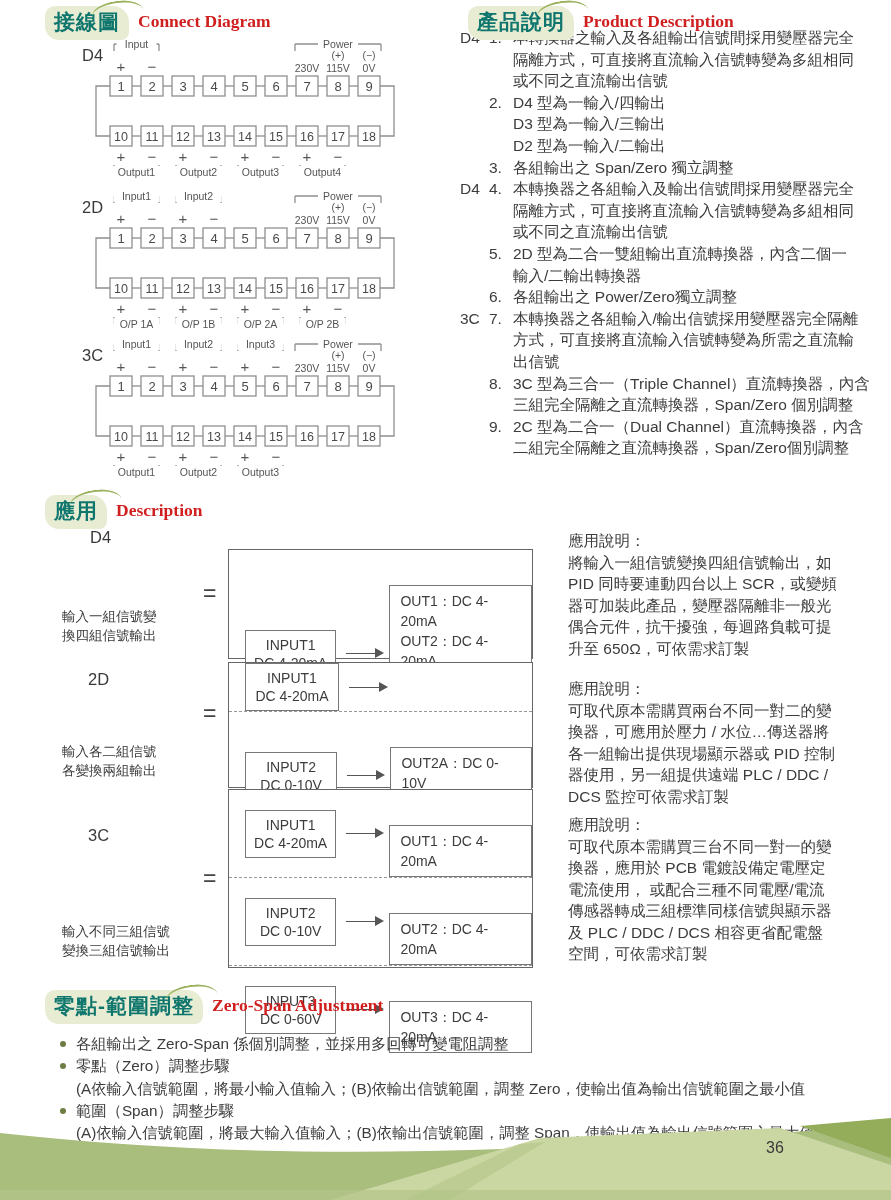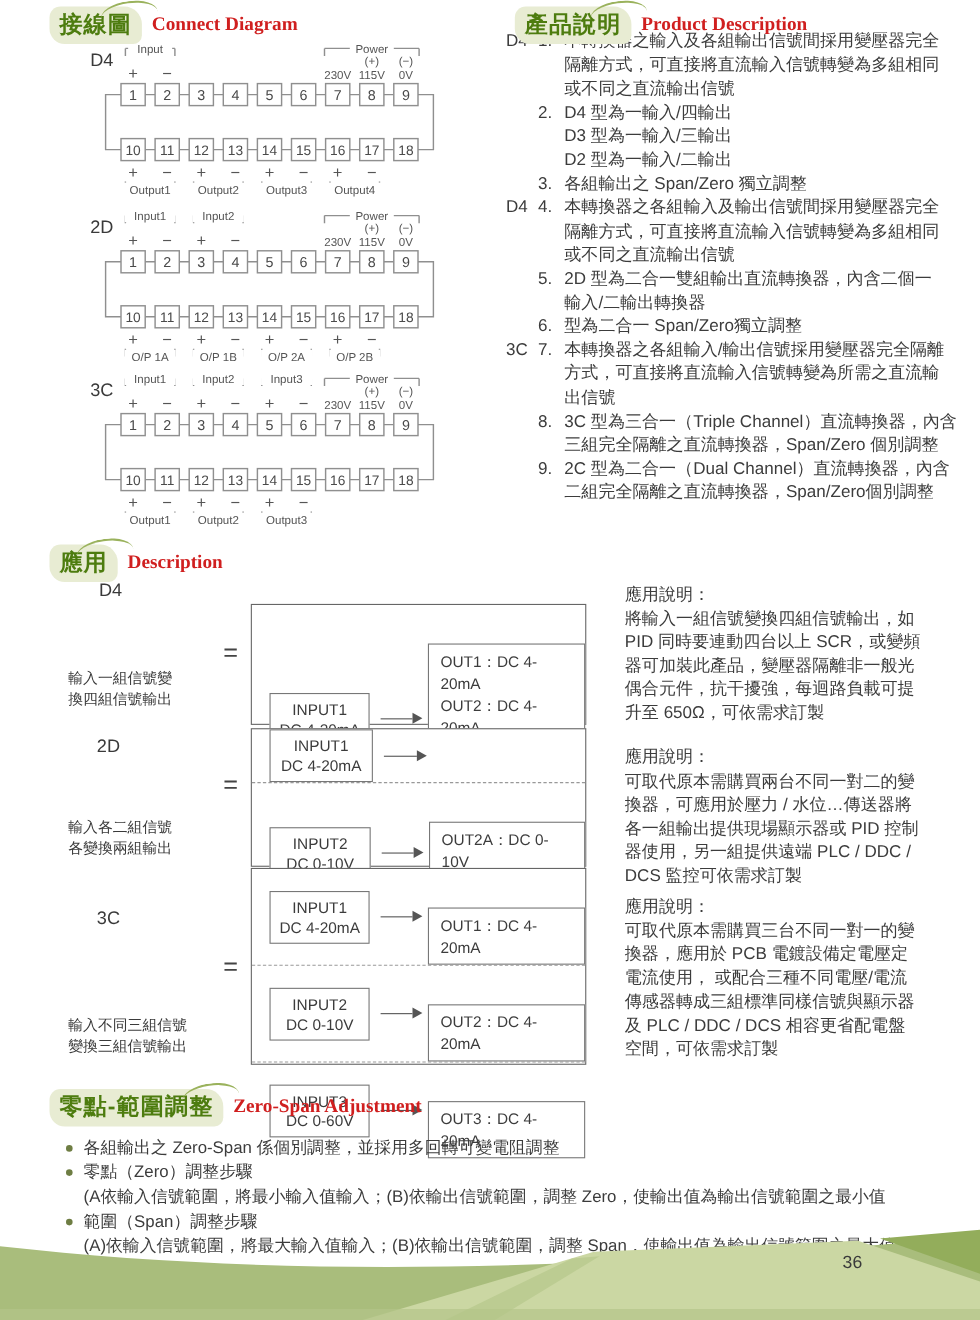--- a/index.html
+++ b/index.html
@@ -2,21 +2,21 @@
 <html><head>
 <meta charset="utf-8">
 <style>
   html,body{margin:0;padding:0;background:#fff;}
   .page{position:relative;width:891px;height:1200px;background:#fff;overflow:hidden;
         font-family:"Liberation Sans",sans-serif;color:#3c3c3c;}
 
   
   .hdr{position:absolute;white-space:nowrap;z-index:3;}
   .hdr-zh{display:inline-block;position:relative;background:#e8ecd3;border-radius:10px 16px 8px 14px;
-          padding:2px 9px 4px;font-weight:bold;font-size:21px;color:#4d7c0f;letter-spacing:1px;}
+          padding:2px 9px 4px;font-weight:bold;font-size:21px;color:#0f766e;letter-spacing:1px;}
   .hdr-zh::before{content:"";position:absolute;top:-5px;right:-14px;width:52px;height:14px;
           border-top:2.5px solid #9ab25c;border-radius:100% 100% 0 0/160% 160% 0 0;transform:rotate(-8deg);}
   .hdr-en{color:#d01f1f;font-family:"Liberation Serif",serif;font-weight:bold;font-size:17.5px;
           margin-left:9px;vertical-align:2px;text-align:center;}
 
   
   .dg-block{position:absolute;left:60px;width:420px;height:160px;}
   .dgb0{top:30px}.dgb1{top:182px}.dgb2{top:330px}
   .dg-model{position:absolute;left:22px;top:16px;font-size:16.5px;color:#3a3a3a;}
   .dg-svg{position:absolute;left:26px;top:0;}
@@ -433,21 +433,21 @@
       </div>
       <div class="pd-item">
         <span class="pd-tag"></span>
         <span class="pd-num">5.</span>
         <span class="pd-text">2D 型為二合一雙組輸出直流轉換器，內含二個一
 輸入/二輸出轉換器</span>
       </div>
       <div class="pd-item">
         <span class="pd-tag"></span>
         <span class="pd-num">6.</span>
-        <span class="pd-text">型為二合一 Span/Zero獨立調整</span>
+        <span class="pd-text">各組輸出之 Power/Zero獨立調整</span>
       </div>
       <div class="pd-item">
         <span class="pd-tag">3C</span>
         <span class="pd-num">7.</span>
         <span class="pd-text">本轉換器之各組輸入/輸出信號採用變壓器完全隔離
 方式，可直接將直流輸入信號轉變為所需之直流輸
 出信號</span>
       </div>
       <div class="pd-item">
         <span class="pd-tag"></span>

